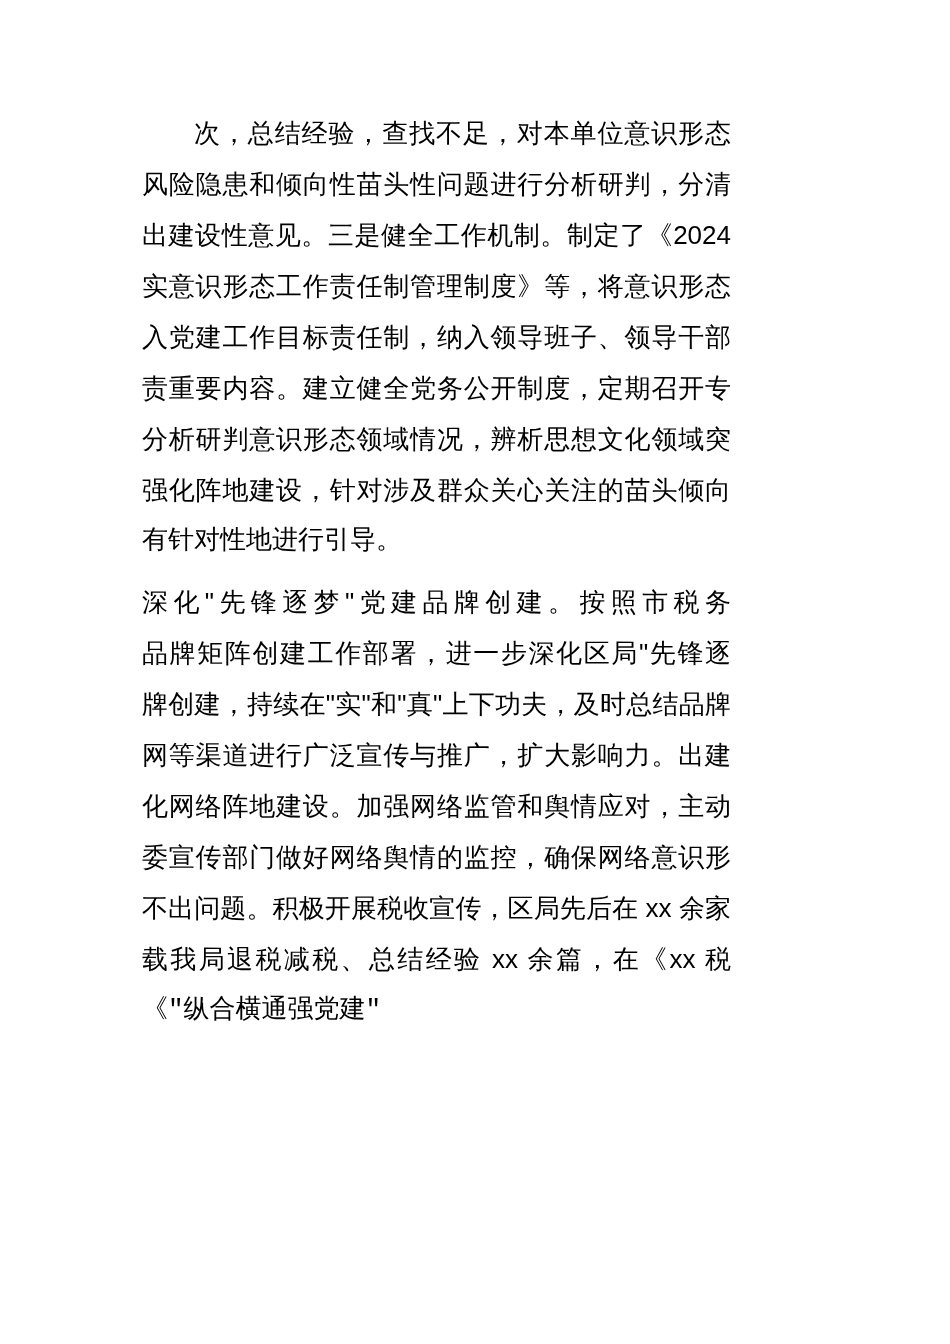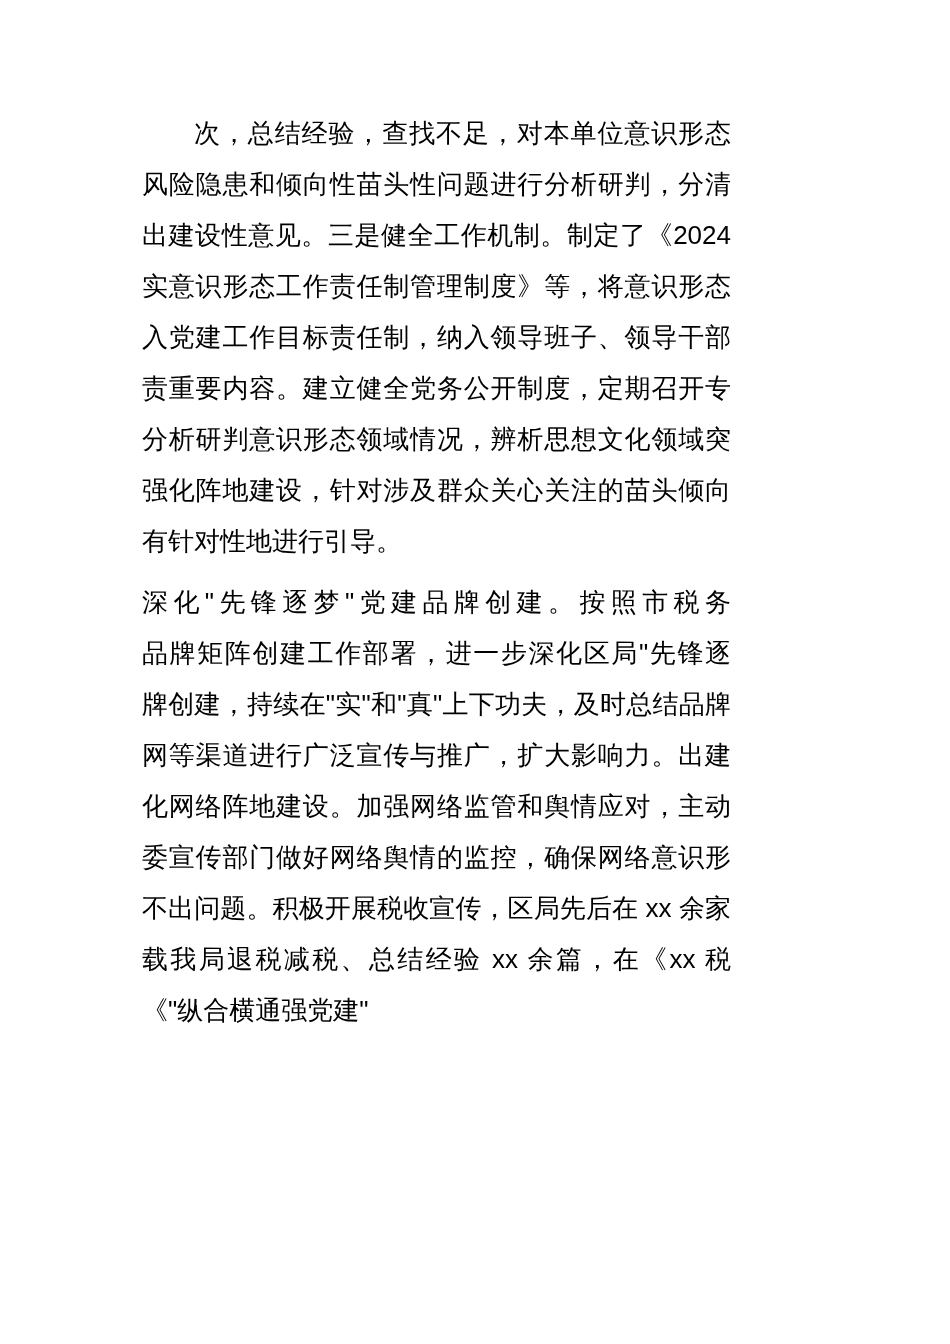--- a/index.html
+++ b/index.html
@@ -33,20 +33,21 @@
     height: 51px;
     overflow: hidden;
     color: #000000;
     text-align: justify;
     text-align-last: justify;
     letter-spacing: 0;
     white-space: normal;
   }
   .line.last {
     text-align-last: left;
+    font-family: Liberation Mono, monospace;
   }
   .line.indent {
     text-indent: 52px;
   }
 </style>
 </head>
 <body>
 
 <div class="page">
 

